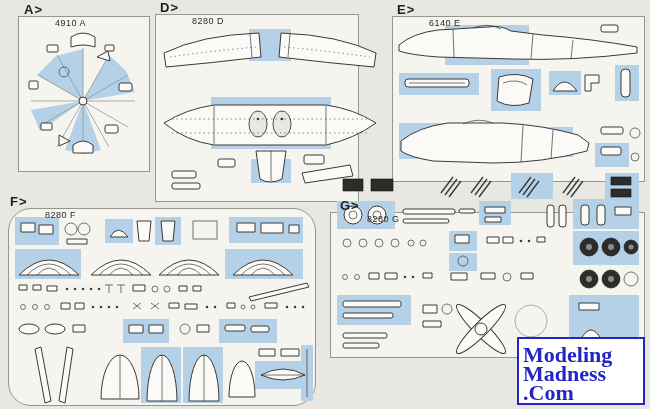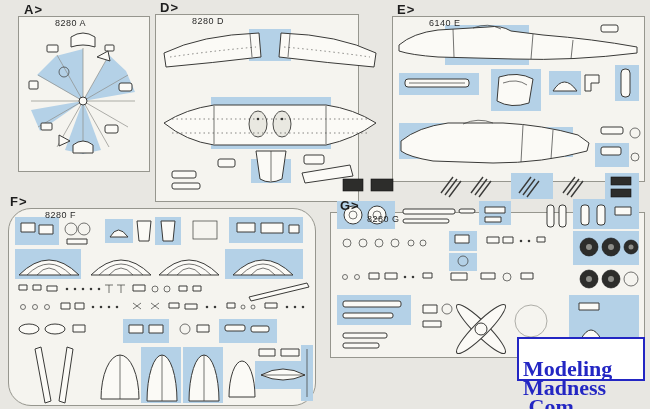--- a/index.html
+++ b/index.html
@@ -31,36 +31,36 @@
   #label-d { left: 160px; top: 0px; }
   #box-d   { left: 155px; top: 14px;  width: 204px; height: 188px; padding-left: 46px; }
   #label-e { left: 397px; top: 2px; }
   #box-e   { left: 392px; top: 16px;  width: 253px; height: 166px; }
   #label-f { left: 10px;  top: 194px; }
   #box-f   { left: 8px;   top: 208px; width: 308px; height: 198px; border-radius: 23px; }
   #label-g { left: 340px; top: 198px; }
   #box-g   { left: 330px; top: 212px; width: 315px; height: 146px; }
 
   .watermark {
-    position: absolute; left: 517px; top: 337px; width: 128px; height: 44px;
+    position: absolute; left: 517px; top: 337px; width: 128px; height: 68px;
     background: #ffffff; border: 2px solid var(--brand, #2326c3);
     color: var(--brand, #2326c3);
     font-family: "Liberation Serif", serif; font-weight: bold;
-    font-size: 22px; line-height: 19px; padding: 20px 0 0 4px;
+    font-size: 22px; line-height: 19px; padding: 6px 0 0 4px;
     z-index: 5; letter-spacing: 0;
   }
 </style>
 </head>
 <body>
 
 <div class="sheet">
 
   <div class="panel-label" id="label-a">A&gt;</div>
   <div class="panel-box" id="box-a">
-    <div class="panel-code">8280 A</div>
+    <div class="panel-code">4910 A</div>
     <svg width="130" height="154" viewBox="0 0 130 154">
       <path class="hl" d="M64,84 L64,32 L37,39 L18,58 Z"></path>
       <path class="hl" d="M64,84 L116,75 L107,54 L90,38 Z"></path>
       <path class="hl" d="M64,84 L46,133 L64,137 L82,133 Z"></path>
       <path class="hl" d="M64,84 L12,93 L21,114 Z"></path>
       <path class="spoke" d="M64,84L116,84 M64,84L109,58 M64,84L90,38 M64,84L64,31 M64,84L38,38 M64,84L19,58 M64,84L12,84 M64,84L19,110 M64,84L38,130 M64,84L64,137 M64,84L90,130 M64,84L109,110"></path>
       <circle class="p" cx="64" cy="84" r="4"></circle>
       <path class="p" d="M52,20 Q64,12 76,20 L76,30 Q64,26 52,30 Z"></path>
       <rect class="p" x="100" y="66" width="13" height="8" rx="2"></rect>
       <rect class="p" x="86" y="28" width="9" height="6" rx="1"></rect>

